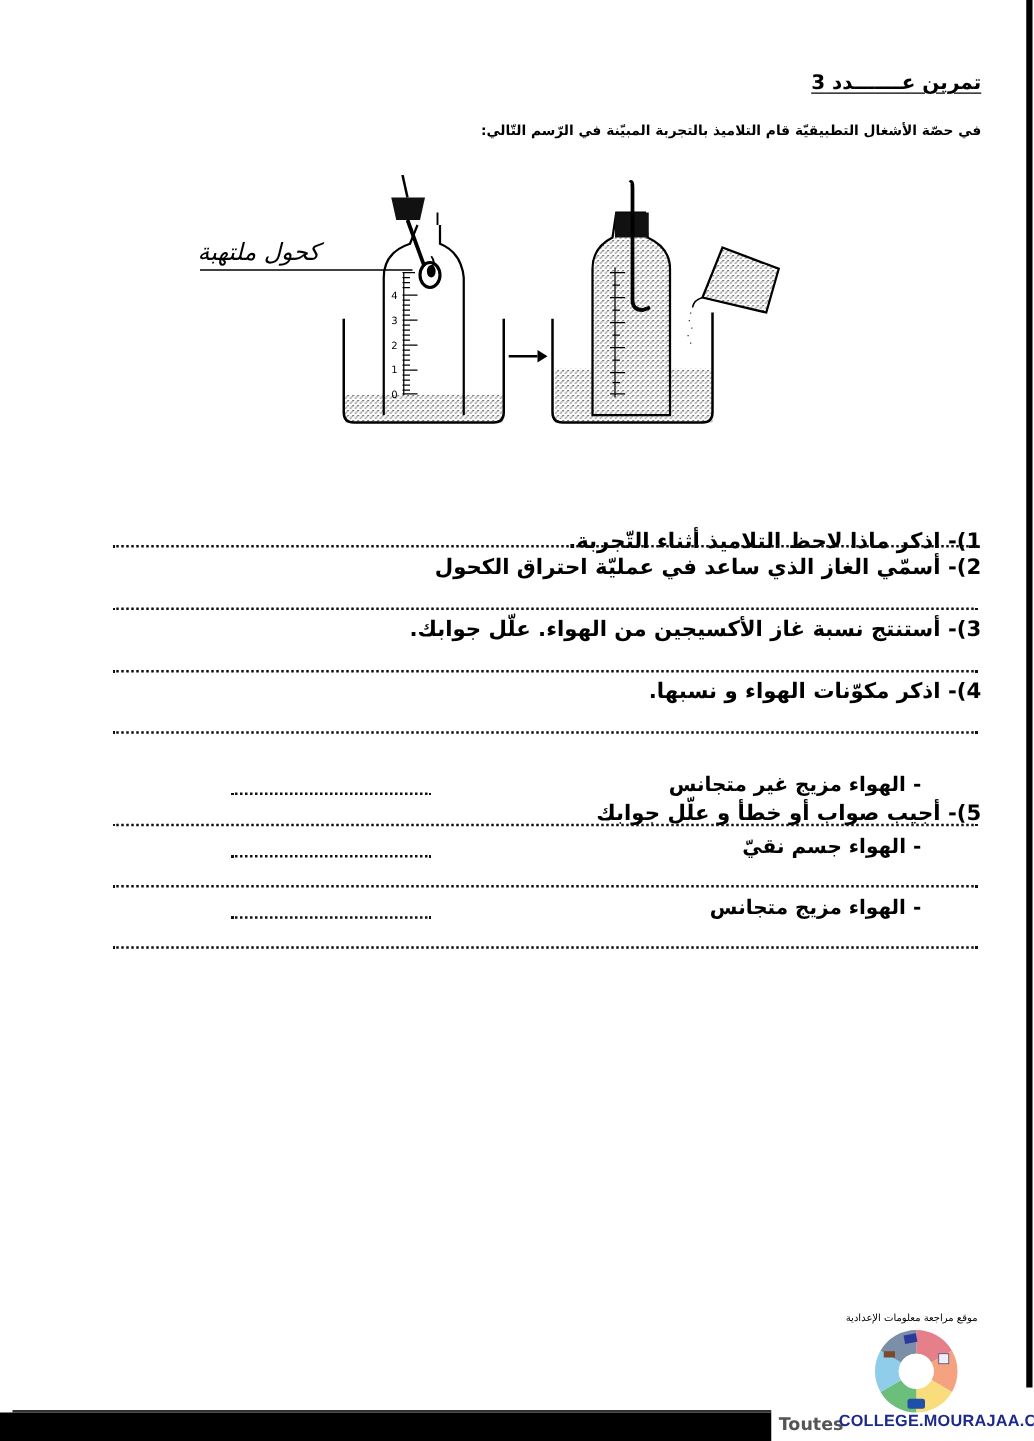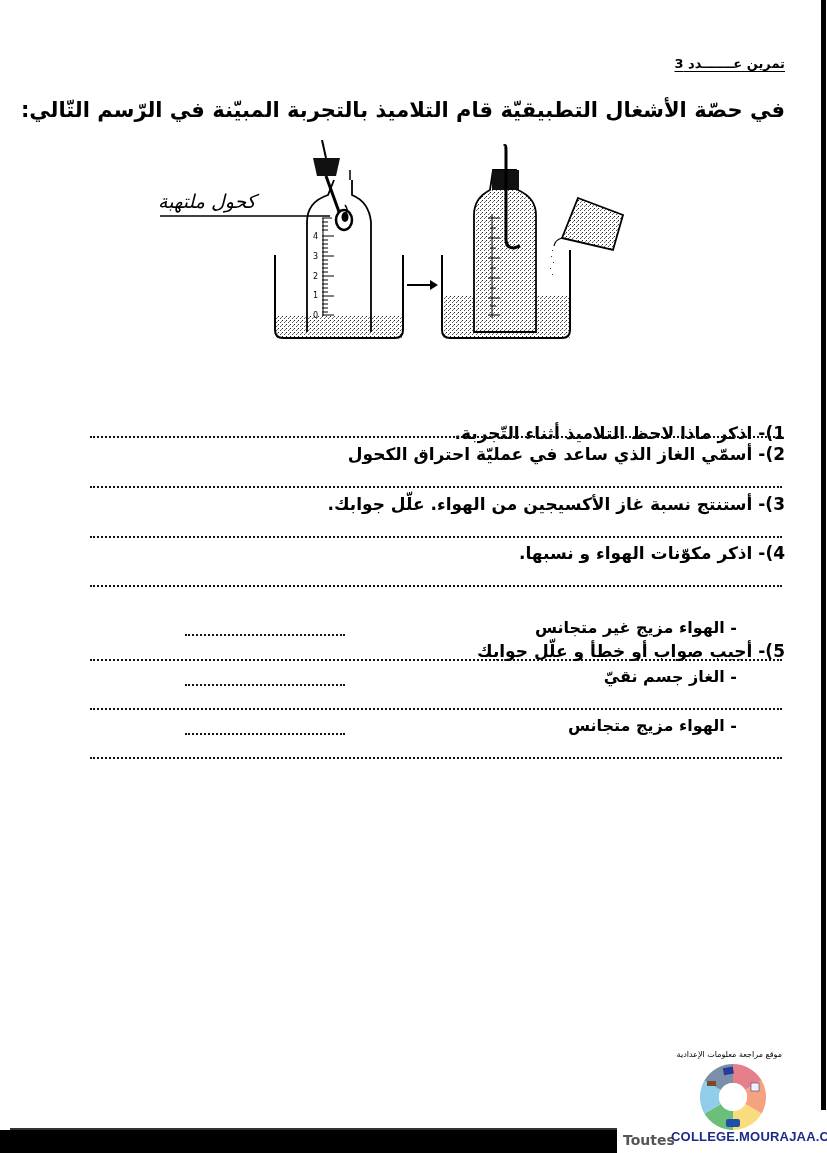--- a/index.html
+++ b/index.html
@@ -1,22 +1,22 @@
 <!DOCTYPE html>
 <html><head>
 <meta charset="utf-8">
 <style>
   html, body { margin:0; padding:0; background:#ffffff; }
   body { width:827px; height:1153px; position:relative; overflow:hidden;
          font-family:"DejaVu Sans", sans-serif; color:#000; }
   .abs { position:absolute; }
   .rtl { direction:rtl; unicode-bidi:plaintext; white-space:nowrap; }
 
-  .title { right:42px; top:56px; font-size:13px; font-weight:bold; text-decoration:underline; text-underline-offset:3px; }
-  .intro { right:42px; top:98px; font-size:21px; font-weight:bold; }
+  .title { right:42px; top:56px; font-size:16px; font-weight:bold; text-decoration:underline; text-underline-offset:3px; }
+  .intro { right:42px; top:98px; font-size:11px; font-weight:bold; }
 
   .q { right:42px; font-size:17px; font-weight:bold; }
   .sub { right:90px; font-size:16px; font-weight:bold; }
 
   .dots-full { left:90px; width:692px; height:0; border-top:2px dotted #111; }
   .dots-short { left:185px; width:160px; height:0; border-top:2px dotted #111; }
 
   .right-border { left:821px; top:0; width:5px; height:1110px; background:#000; }
   .bottom-bar { left:0; top:1130px; width:617px; height:23px; background:#000; }
   .bottom-line { left:10px; top:1128px; width:607px; height:2px; background:#333; }
@@ -160,21 +160,21 @@
 
 <div class="abs rtl q" style="top:543px;">4)- اذكر مكوّنات الهواء و نسبها.</div>
 <div class="abs dots-full" style="top:585px;"></div>
 
 <div class="abs rtl q" style="top:593px;margin-top:48px;">5)- أجيب صواب أو خطأ و علّل جوابك</div>
 
 <div class="abs rtl sub" style="top:618px;">- الهواء مزيج غير متجانس</div>
 <div class="abs dots-short" style="top:634px;"></div>
 <div class="abs dots-full" style="top:659px;"></div>
 
-<div class="abs rtl sub" style="top:667px;">- الغاز جسم نقيّ</div>
+<div class="abs rtl sub" style="top:667px;">- الهواء جسم نقيّ</div>
 <div class="abs dots-short" style="top:684px;"></div>
 <div class="abs dots-full" style="top:708px;"></div>
 
 <div class="abs rtl sub" style="top:716px;">- الهواء مزيج متجانس</div>
 <div class="abs dots-short" style="top:733px;"></div>
 <div class="abs dots-full" style="top:757px;"></div>
 
 <div class="abs rtl logo-text">موقع مراجعة معلومات الإعدادية</div>
 <svg class="abs" style="left:698px;top:1062px;" width="70" height="70" viewBox="0 0 70 70">
   <g transform="translate(35,35)">

